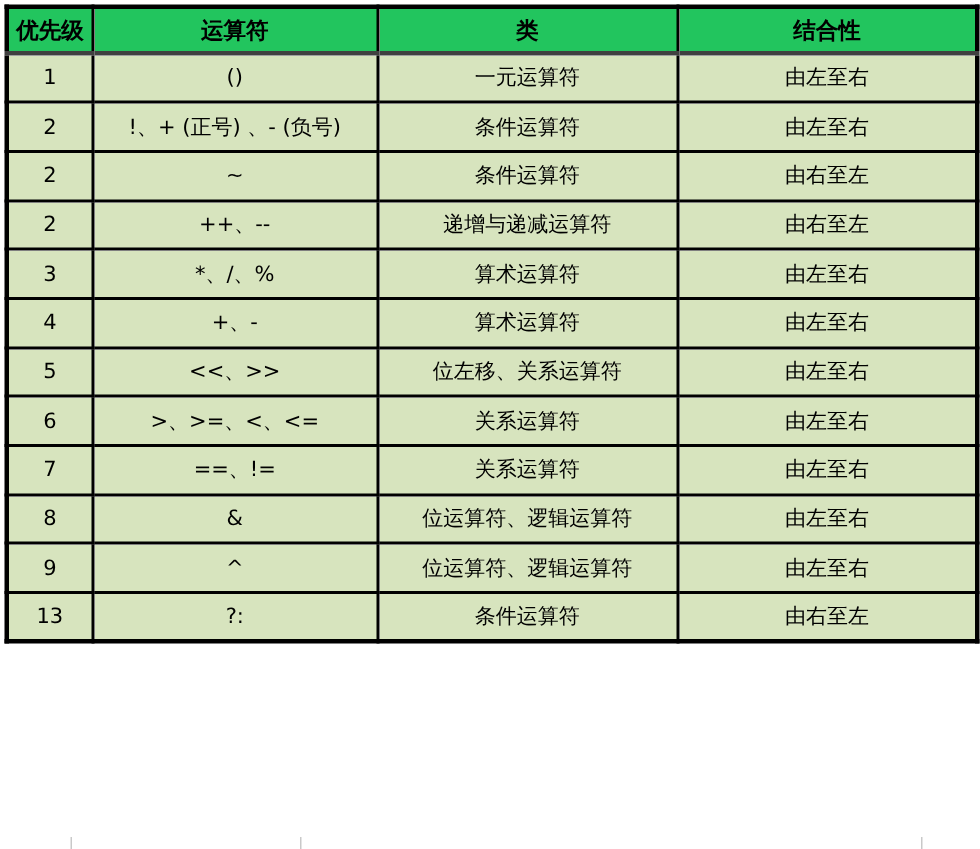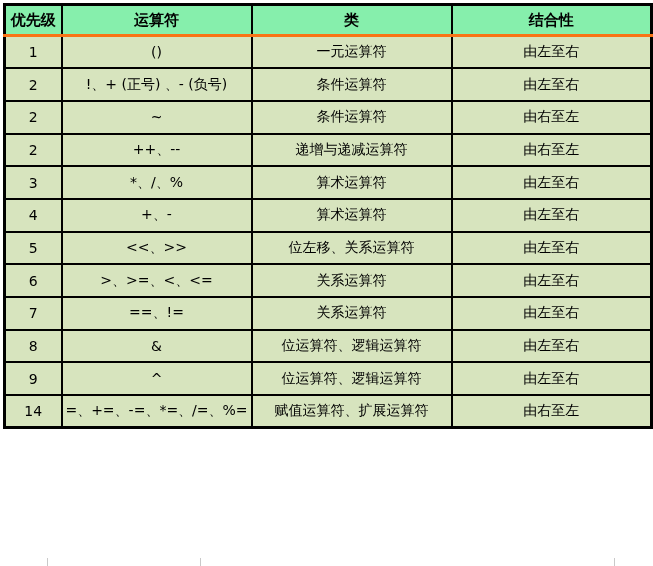--- a/index.html
+++ b/index.html
@@ -34,24 +34,24 @@
     border: 2px solid #000000;
     text-align: center;
     vertical-align: middle;
     padding: 0 2px;
     overflow: hidden;
     white-space: nowrap;
   }
   thead tr { height: 31px; }
   tbody tr { height: 32.7px; }
   thead th {
-    background: #86efac;
+    background: #22c55e;
     font-weight: bold;
     font-size: 15px;
-    border-bottom: 3px solid #f97316;
+    border-bottom: 3px solid #404040;
   }
   tbody td {
     background: #d7e4be;
     font-size: 14px;
     font-weight: normal;
   }
   
   .grid-stub {
     position: absolute;
     width: 1px;
@@ -143,23 +143,23 @@
         <td>位运算符、逻辑运算符</td>
         <td>由左至右</td>
       </tr>
       <tr>
         <td>9</td>
         <td>^</td>
         <td>位运算符、逻辑运算符</td>
         <td>由左至右</td>
       </tr>
       <tr>
-        <td>14</td>
-        <td>=、+=、-=、*=、/=、%=</td>
-        <td>赋值运算符、扩展运算符</td>
+        <td>13</td>
+        <td>?:</td>
+        <td>条件运算符</td>
         <td>由右至左</td>
       </tr>
     </tbody>
   </table>
 </div>
 
 <div class="grid-stub s1"></div>
 <div class="grid-stub s2"></div>
 <div class="grid-stub s3"></div>
 

